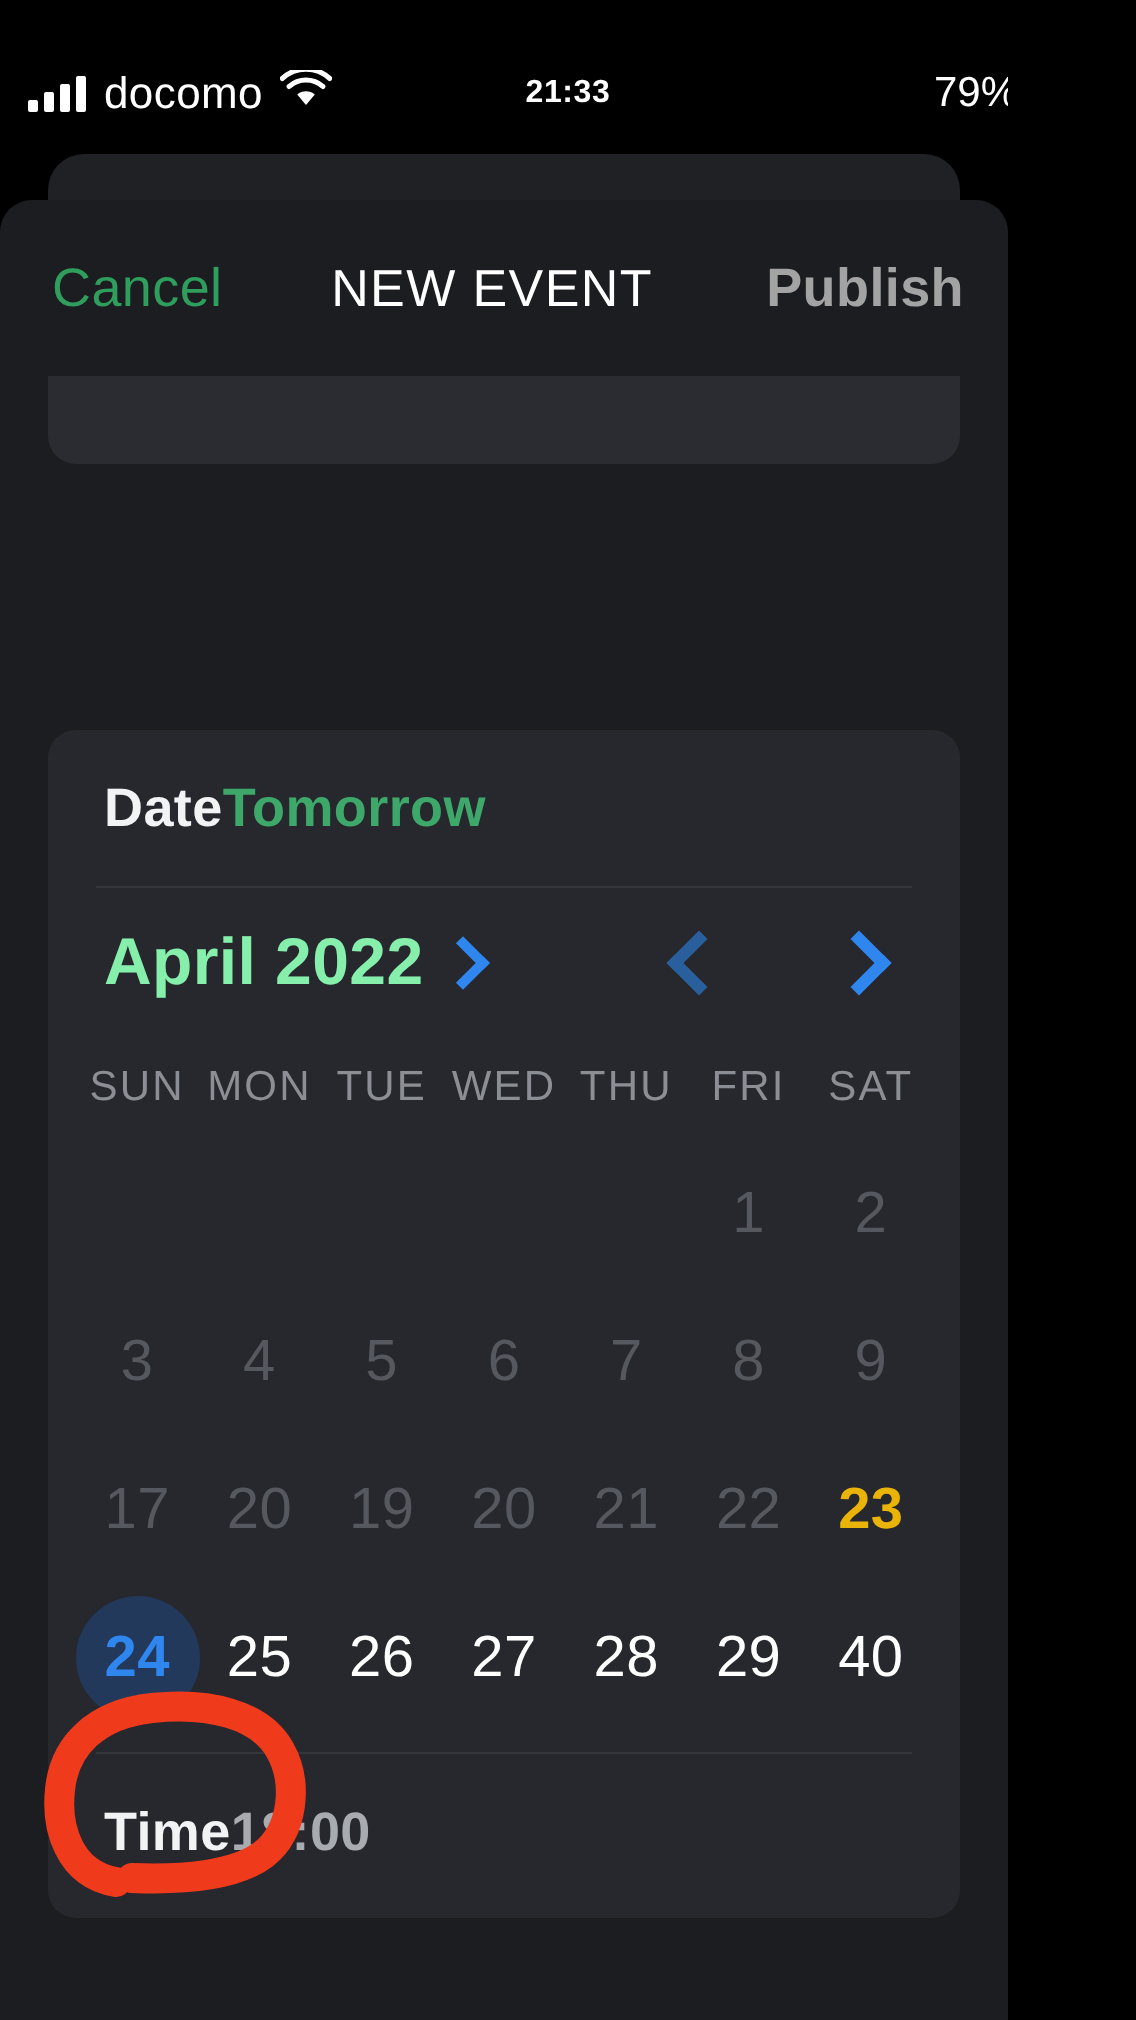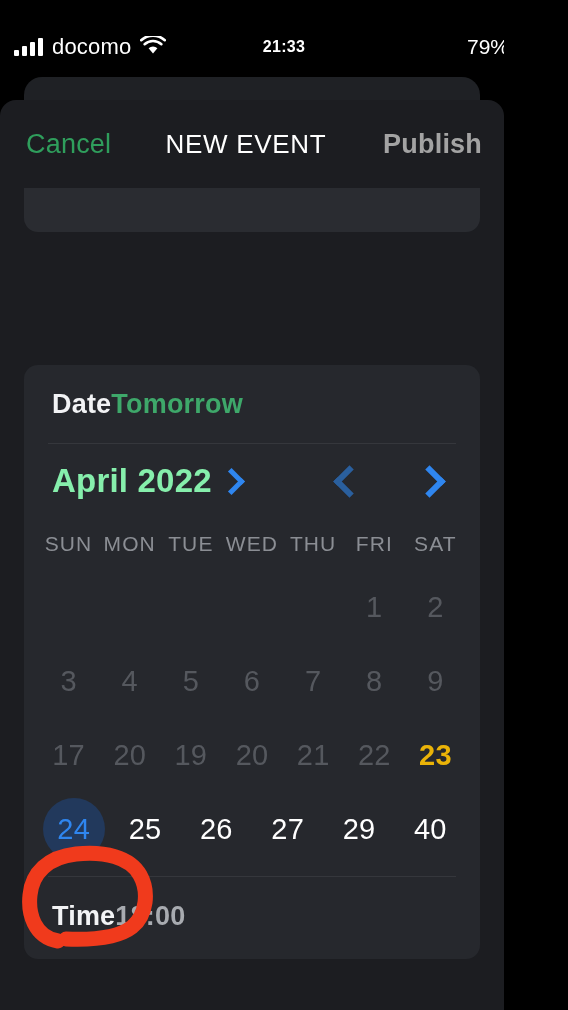--- a/index.html
+++ b/index.html
@@ -298,21 +298,21 @@
   .cal-head .cal-cell { height: 52px; }
   .day {
     font-size: 29px;
     color: #ffffff;
     letter-spacing: 0.2px;
     position: relative;
     z-index: 2;
   }
   .day.dim { color: #55585e; }
   .day.today { color: #eab308; font-weight: bold; }
-  .day.selected { color: #2f86ef; font-weight: normal; }
+  .day.selected { color: #2f86ef; font-weight: bold; }
   .sel-bg {
     position: absolute;
     width: 62px;
     height: 62px;
     border-radius: 50%;
     background: #22395c;
     z-index: 1;
   }
 
   
@@ -498,20 +498,23 @@
                 <div class="cal-cell">
                   <span class="day">25</span>
                 </div>
                 <div class="cal-cell">
                   <span class="day">26</span>
                 </div>
                 <div class="cal-cell">
                   <span class="day">27</span>
                 </div>
                 <div class="cal-cell">
+                  <span class="day">28</span>
+                </div>
+                <div class="cal-cell">
                   <span class="day">29</span>
                 </div>
                 <div class="cal-cell">
                   <span class="day">40</span>
                 </div>
               </div>
             </div>
         </div>
 
         <div class="card-time-wrap"></div>

